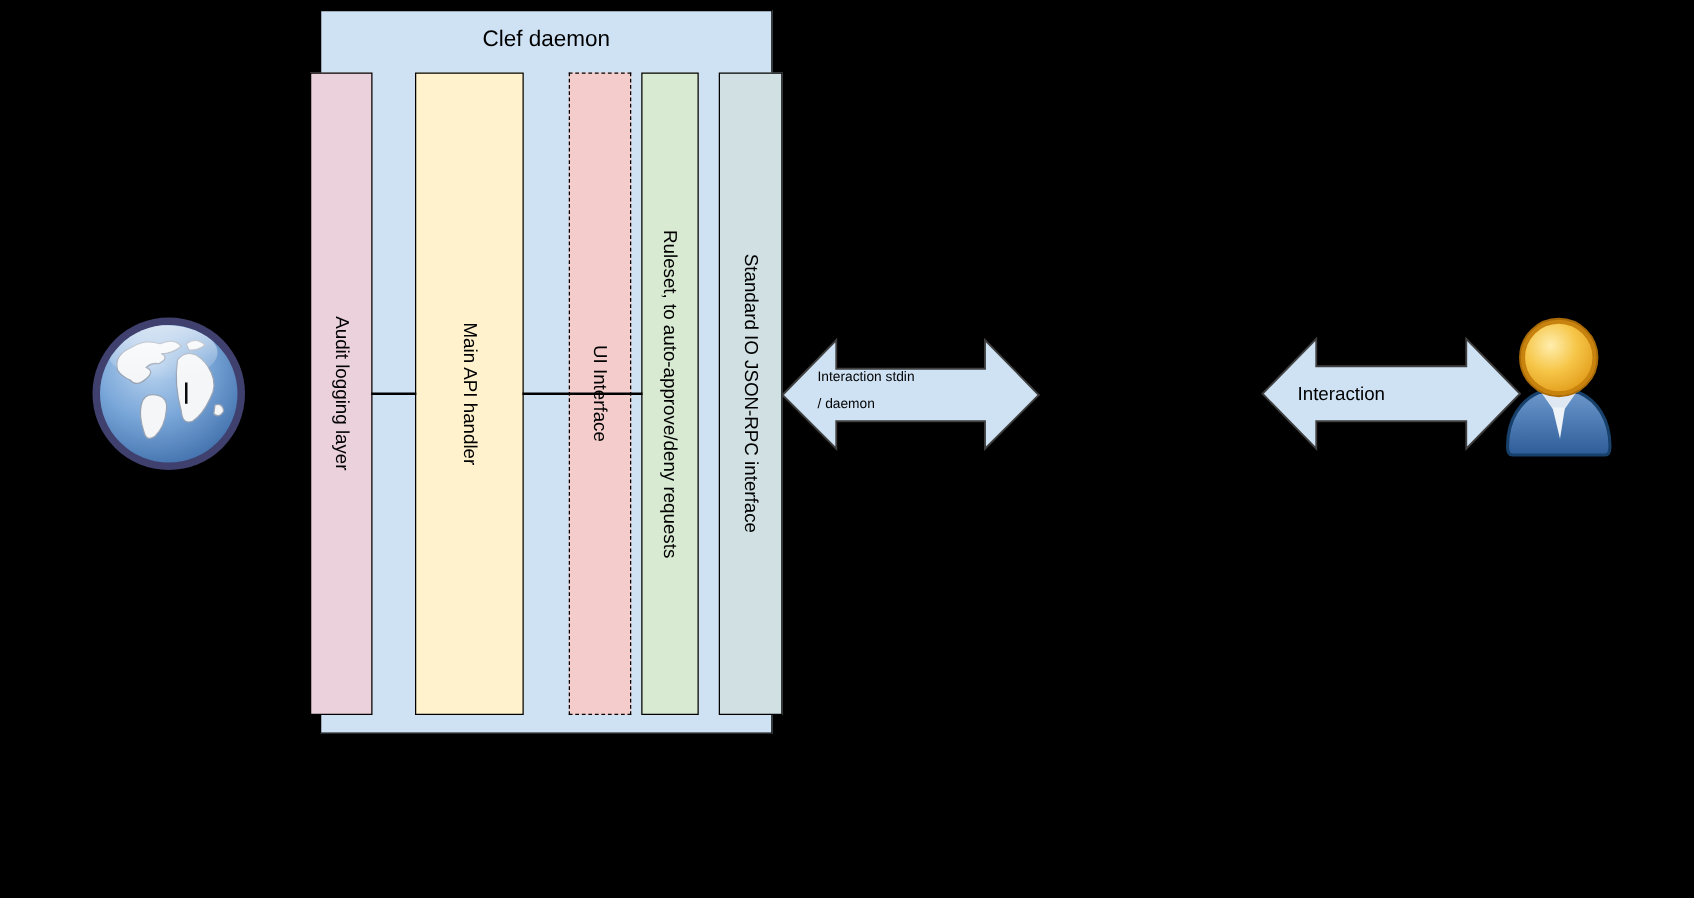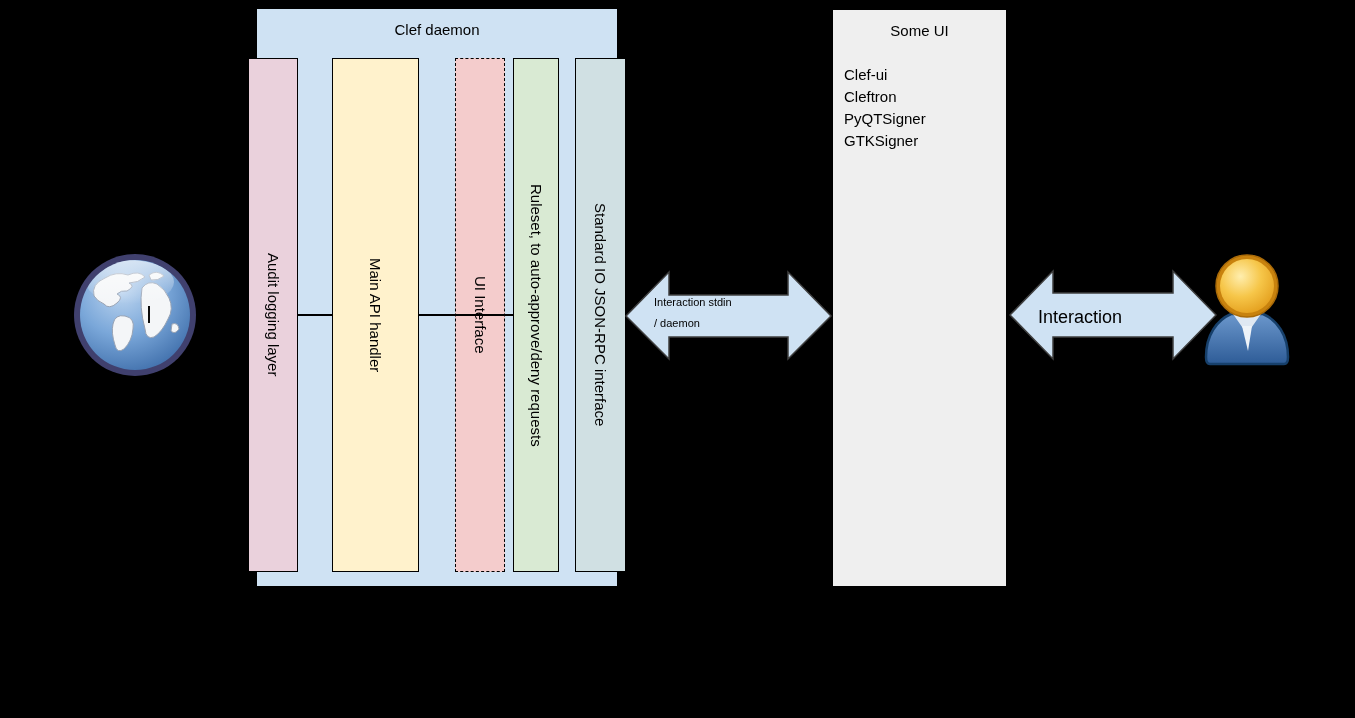--- a/index.html
+++ b/index.html
@@ -4,21 +4,21 @@
 <style>
   * { margin: 0; padding: 0; box-sizing: border-box; }
   html, body { background: #000; }
   body { font-family: "Liberation Sans", sans-serif; color: #000; }
   .stage { position: relative; width: 1355px; height: 718px; background: #000; overflow: hidden; }
   .abs { position: absolute; }
 
   
   .daemon-box { left: 256px; top: 8px; width: 362px; height: 579px;
                 background: #cfe2f3; border: 1px solid #000; z-index: 1; }
-  .box-title { padding-top: 12px; text-align: center; font-size: 15px; }
+  .box-title { padding-top: 12px; text-align: center; font-size: 18px; }
 
   
   .bar { top: 58px; height: 514px; border: 1px solid #000; z-index: 2;
          display: flex; align-items: center; justify-content: center;
          writing-mode: vertical-rl; font-size: 15px; white-space: nowrap; }
   .bar-audit   { left: 248px; width: 50px; background: #ead1dc; }
   .bar-api     { left: 332px; width: 87px; background: #fff2cc; }
   .bar-ui      { left: 455px; width: 50px; background: #f4cccc; border-style: dashed; }
   .bar-ruleset { left: 513px; width: 46px; background: #d9ead3; }
   .bar-stdio   { left: 575px; width: 51px; background: #d0e0e3; }
@@ -32,21 +32,21 @@
   
   .someui-box { left: 832px; top: 9px; width: 175px; height: 578px;
                 background: #efefef; border: 1px solid #000; z-index: 1; }
   .someui-list { position: absolute; left: 11px; top: 54px;
                  font-size: 15px; line-height: 22px; }
 
   
   .arrow1 { left: 625px; top: 270px; z-index: 2; }
   .arrow2 { left: 1009px; top: 269px; z-index: 2; }
   .arrow-label1 { left: 654px; top: 292px; font-size: 11px; line-height: 21px; z-index: 3; }
-  .arrow-label2 { left: 1038px; top: 307px; font-size: 18px; z-index: 3; }
+  .arrow-label2 { left: 1038px; top: 307px; font-size: 15px; z-index: 3; }
 
   
   .globe  { left: 72px;  top: 252px; z-index: 1; }
   .person { left: 1200px; top: 252px; z-index: 1; }
 </style>
 </head>
 <body>
 
 <div class="stage">
 
@@ -106,29 +106,20 @@
   <div class="abs arrow1">
     <svg width="207" height="91" viewBox="0 0 207 91" aria-hidden="true">
       <polygon points="1,46 44,2 44,25 163,25 163,2 206,46 163,89 163,67 44,67 44,89" fill="#cfe2f3" stroke="#3f3f3f" stroke-width="1.5"></polygon>
     </svg>
   </div>
   <div class="abs arrow-label1">
     <div>Interaction stdin</div>
     <div>/ daemon</div>
   </div>
 
-  <div class="abs someui-box">
-    <div class="box-title">Some UI</div>
-    <div class="someui-list">
-      <div>Clef-ui</div>
-      <div>Cleftron</div>
-      <div>PyQTSigner</div>
-      <div>GTKSigner</div>
-    </div>
-  </div>
 
   <div class="abs arrow2">
     <svg width="208" height="92" viewBox="0 0 208 92" aria-hidden="true">
       <polygon points="1,46 44,2 44,24 164,24 164,2 207,46 164,90 164,68 44,68 44,90" fill="#cfe2f3" stroke="#3f3f3f" stroke-width="1.5"></polygon>
     </svg>
   </div>
   <div class="abs arrow-label2">Interaction</div>
 
   <div class="abs person">
     <svg width="94" height="114" viewBox="0 0 94 114" aria-hidden="true">

